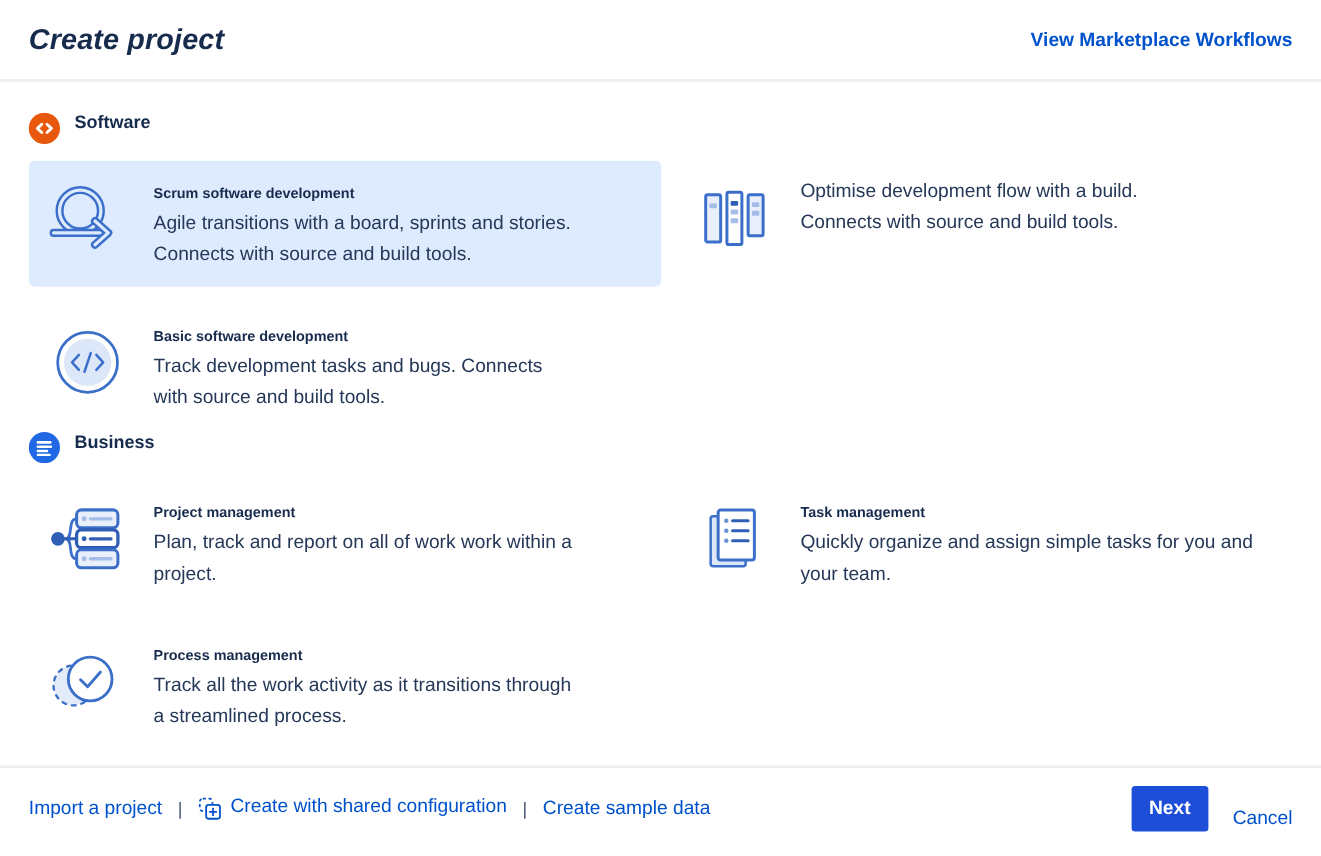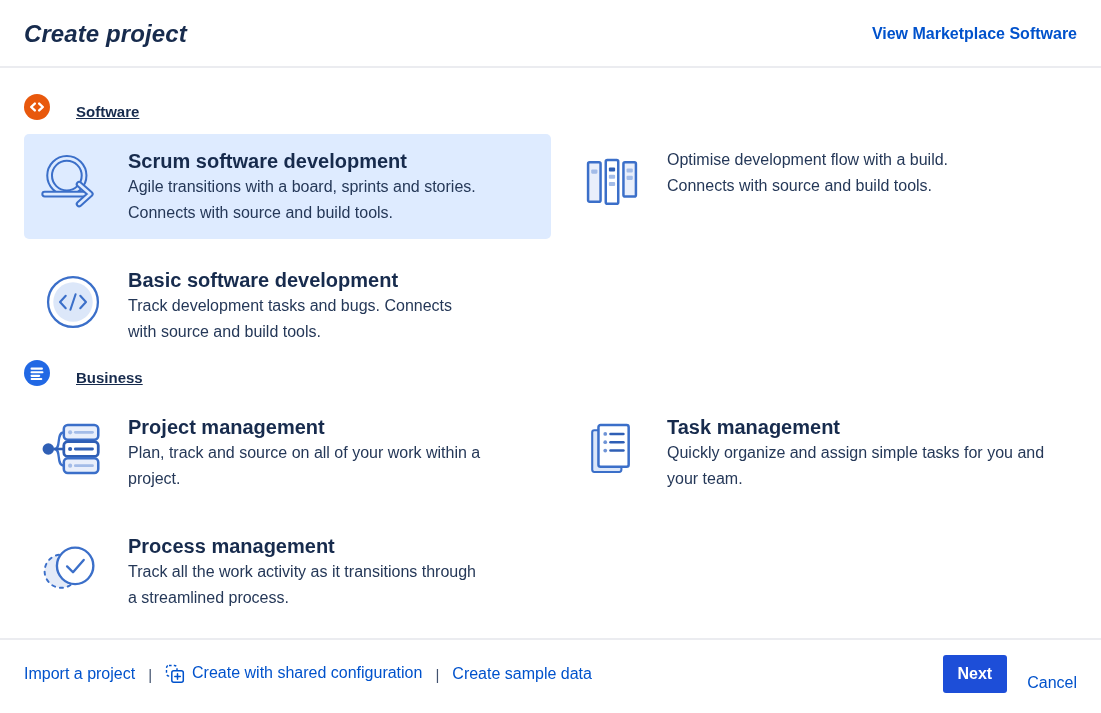--- a/index.html
+++ b/index.html
@@ -15,21 +15,21 @@
   .header {
     display:flex; justify-content:space-between; align-items:center;
     padding:20px 24px 18px 24px;
     border-bottom:2px solid #EBECF0;
   }
   .page-title { font-size:24px; font-weight:700; color:#172B4D; letter-spacing:.1px;font-style:italic; }
   .marketplace-link { font-size:16px; font-weight:600; color:#0052CC; text-decoration:none; cursor:pointer; }
 
   
   .main { flex:1; padding:26px 24px 0 24px; }
-  .section-header { display:flex; align-items:flex-end; gap:26px; margin:0 0 14px 0;text-decoration:underline; }
+  .section-header { display:flex; align-items:flex-start; gap:12px; margin:0 0 14px 0; }
   .section-header.business { margin-top:2px; }
   .section-label { font-size:15px; font-weight:700; color:#172B4D; }
 
   .cards-grid {
     display:grid;
     grid-template-columns:527px 1fr;
     column-gap:12px;
     row-gap:14px;
   }
   .card {
@@ -38,21 +38,21 @@
     border-radius:5px;
     cursor:pointer;
     min-height:100px;
   }
   .card--selected { background:#DEEBFF; }
   .icon-box {
     width:66px; min-height:72px; flex-shrink:0;
     display:flex; align-items:center; justify-content:center;
     margin-right:22px;
   }
-  .card-title { font-size:20px; font-weight:700; color:#172B4D; line-height:25px; margin-top:2px; }
+  .card-title { font-size:12px; font-weight:700; color:#172B4D; line-height:25px; margin-top:2px; }
   .card-desc { font-size:16px; color:#253858; line-height:26px; }
   .card-scrum   .card-desc { max-width:356px; }
   .card-kanban  .card-desc { max-width:330px; }
   .card-basic   .card-desc { max-width:352px; }
   .card-project .card-desc { max-width:400px; }
   .card-task    .card-desc { max-width:378px; }
   .card-process .card-desc { max-width:350px; }
 
   
   .footer {
@@ -76,21 +76,21 @@
     cursor:pointer;
   }
   .cancel-link { font-size:16px; color:#0052CC; font-weight:500; text-decoration:none; cursor:pointer;margin-top:17px; }
   svg { display:block; }
 </style>
 </head>
 <body>
 
 <div class="header">
   <div class="page-title">Create project</div>
-  <a class="marketplace-link">View Marketplace Software</a>
+  <a class="marketplace-link">View Marketplace Workflows</a>
 </div>
 
 <div class="main">
 
   <div class="section-header">
     <span>
       <svg width="26" height="26" viewBox="0 0 24 24">
         <circle cx="12" cy="12" r="12" fill="#E8580C"></circle>
         <path d="M10 8.8 L6.6 12 L10 15.2" fill="none" stroke="#FFFFFF" stroke-width="2.2" stroke-linecap="round" stroke-linejoin="round"></path>
         <path d="M14 8.8 L17.4 12 L14 15.2" fill="none" stroke="#FFFFFF" stroke-width="2.2" stroke-linecap="round" stroke-linejoin="round"></path>
@@ -182,21 +182,21 @@
           <rect x="19" y="17.5" width="30" height="13" rx="3.5" fill="#FFFFFF" stroke="#2F5FB5" stroke-width="2.4"></rect>
           <circle cx="24.5" cy="24" r="1.8" fill="#2F5FB5"></circle>
           <line x1="29" y1="24" x2="44" y2="24" stroke="#2F5FB5" stroke-width="2.4" stroke-linecap="round"></line>
           <rect x="19" y="32" width="30" height="13" rx="3.5" fill="#E9EFFB" stroke="#3B6FC9" stroke-width="2.2"></rect>
           <circle cx="24.5" cy="38.5" r="1.8" fill="#A3BCE8"></circle>
           <line x1="29" y1="38.5" x2="44" y2="38.5" stroke="#A3BCE8" stroke-width="2.4" stroke-linecap="round"></line>
         </svg>
       </div>
       <div>
         <div class="card-title">Project management</div>
-        <div class="card-desc">Plan, track and source on all of your work within a project.</div>
+        <div class="card-desc">Plan, track and report on all of work work within a project.</div>
       </div>
     </div>
 
     <div class="card card-task">
       <div class="icon-box">
         <svg width="50" height="56" viewBox="0 0 48 52">
           <rect x="5" y="8" width="28" height="40" rx="2" fill="#DCE7F9" stroke="#3B6FC9" stroke-width="2"></rect>
           <rect x="11" y="3" width="29" height="40" rx="2" fill="#FFFFFF" stroke="#3B6FC9" stroke-width="2.4"></rect>
           <circle cx="17.5" cy="11.5" r="1.8" fill="#6E93D6"></circle>
           <line x1="22.5" y1="11.5" x2="35" y2="11.5" stroke="#2F5FB5" stroke-width="2.4" stroke-linecap="round"></line>

